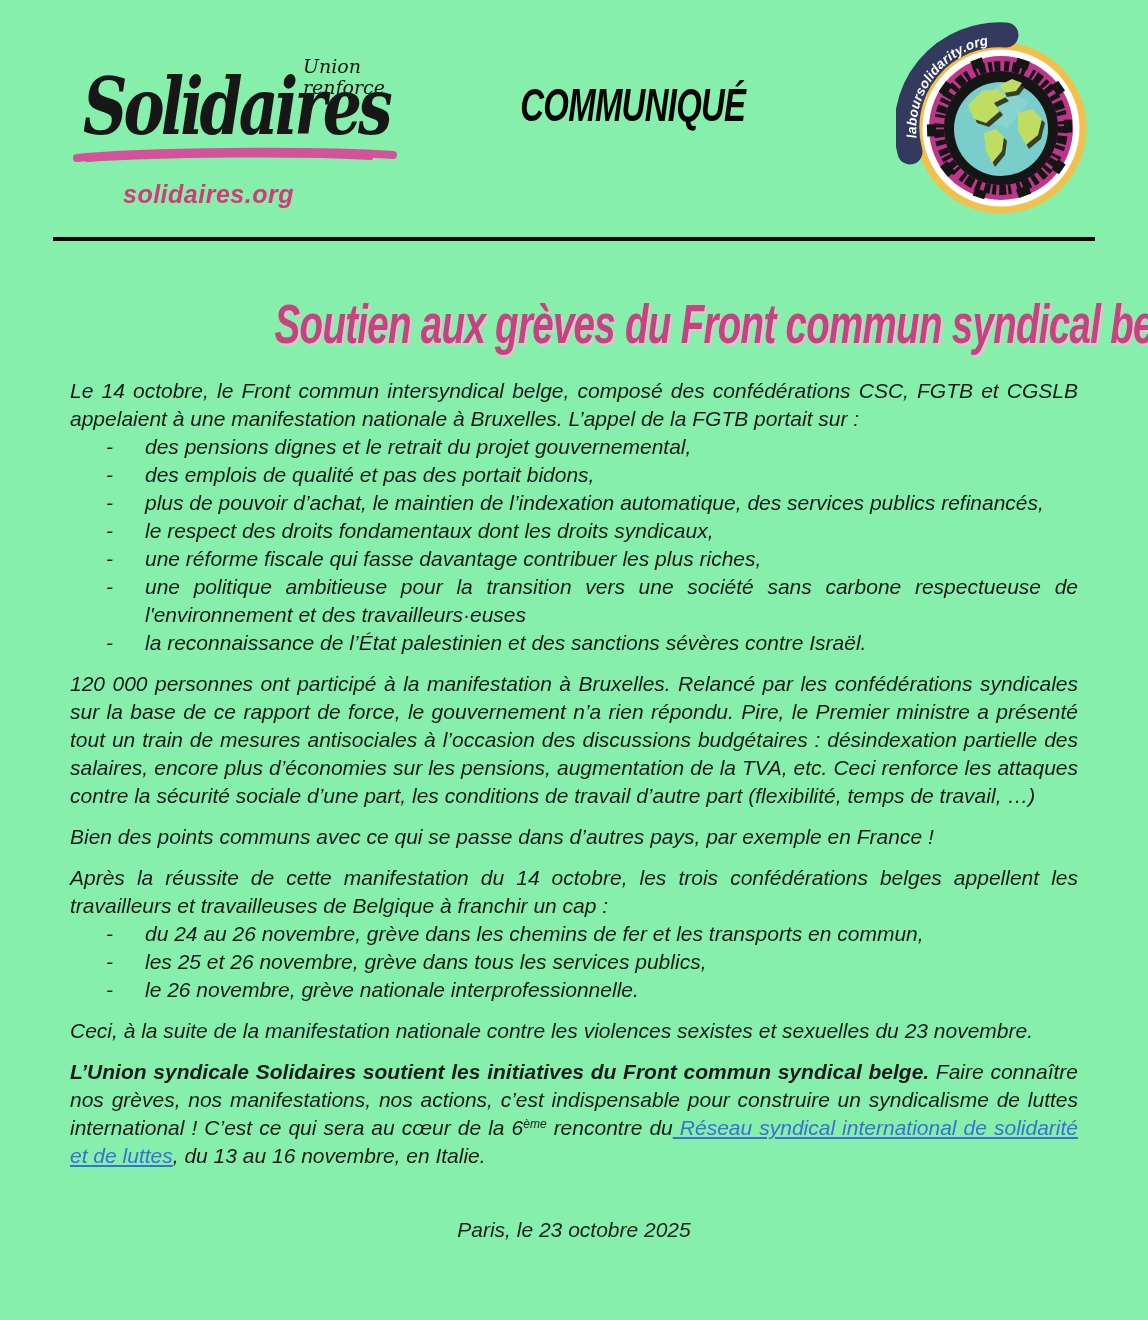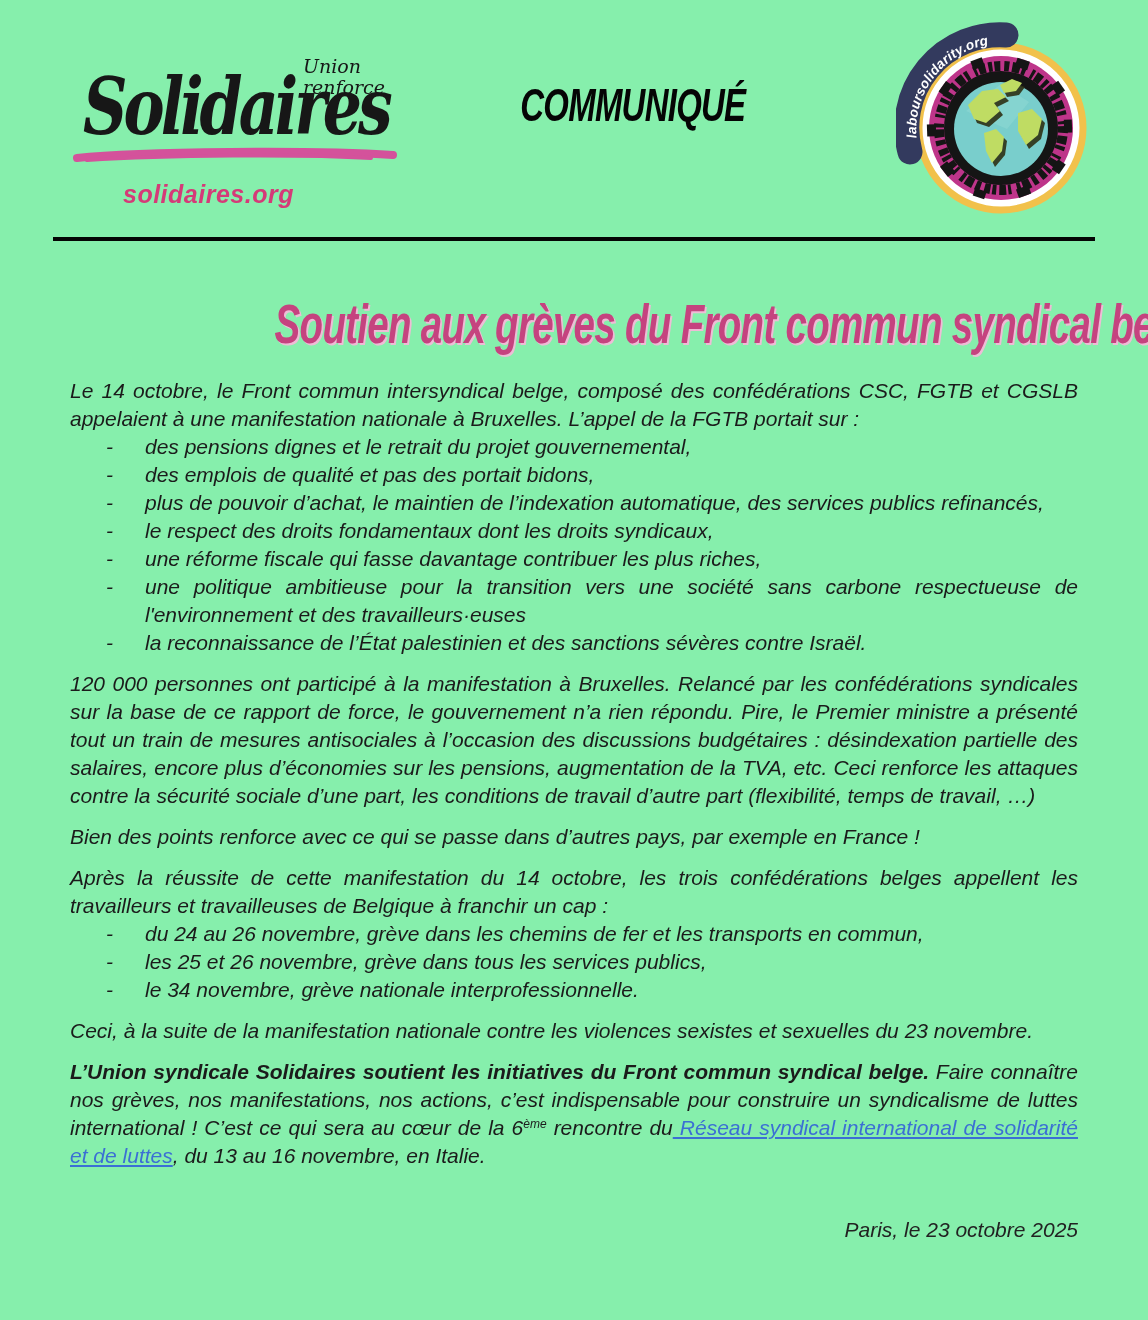--- a/index.html
+++ b/index.html
@@ -101,21 +101,21 @@
   .closing sup { font-size: 12px; vertical-align: 7px; line-height: 0; }
   .closing a {
     color: #3b6fd4;
     text-decoration: underline;
     cursor: pointer;
   }
   .dateline {
     margin-top: 46px;
     font-size: 21px; line-height: 28px;
     color: #222222;
-    text-align: right;
+    text-align: center;
   }
 </style>
 </head>
 <body>
 
 <div class="page">
 
   <div class="logo-solidaires">
     <div class="union">
       <span>Union</span>
@@ -204,28 +204,28 @@
       <li>des emplois de qualité et pas des portait bidons,</li>
       <li>plus de pouvoir d’achat, le maintien de l’indexation automatique, des services publics refinancés,</li>
       <li>le respect des droits fondamentaux dont les droits syndicaux,</li>
       <li>une réforme fiscale qui fasse davantage contribuer les plus riches,</li>
       <li>une politique ambitieuse pour la transition vers une société sans carbone respectueuse de l'environnement et des travailleurs·euses</li>
       <li>la reconnaissance de l’État palestinien et des sanctions sévères contre Israël.</li>
     </ul>
 
     <p class="body">120 000 personnes ont participé à la manifestation à Bruxelles. Relancé par les confédérations syndicales sur la base de ce rapport de force, le gouvernement n’a rien répondu. Pire, le Premier ministre a présenté tout un train de mesures antisociales à l’occasion des discussions budgétaires : désindexation partielle des salaires, encore plus d’économies sur les pensions, augmentation de la TVA, etc. Ceci renforce les attaques contre la sécurité sociale d’une part, les conditions de travail d’autre part (flexibilité, temps de travail, …)</p>
 
-    <p class="body">Bien des points renforce avec ce qui se passe dans d’autres pays, par exemple en France !</p>
+    <p class="body">Bien des points communs avec ce qui se passe dans d’autres pays, par exemple en France !</p>
 
     <p class="body tight">Après la réussite de cette manifestation du 14 octobre, les trois confédérations belges appellent les travailleurs et travailleuses de Belgique à franchir un cap :</p>
 
     <ul class="dash-list">
       <li>du 24 au 26 novembre, grève dans les chemins de fer et les transports en commun,</li>
       <li>les 25 et 26 novembre, grève dans tous les services publics,</li>
-      <li>le 34 novembre, grève nationale interprofessionnelle.</li>
+      <li>le 26 novembre, grève nationale interprofessionnelle.</li>
     </ul>
 
     <p class="body">Ceci, à la suite de la manifestation nationale contre les violences sexistes et sexuelles du 23 novembre.</p>
 
     <p class="body closing"><strong>L’Union syndicale Solidaires soutient les initiatives du Front commun syndical belge.</strong><span> Faire connaître nos grèves, nos manifestations, nos actions, c’est indispensable pour construire un syndicalisme de luttes international ! C’est ce qui sera au cœur de la 6</span><sup>ème</sup><span> rencontre du</span><a> Réseau syndical international de solidarité et de luttes</a><span>, du 13 au 16 novembre, en Italie.</span></p>
 
     <p class="dateline">Paris, le 23 octobre 2025</p>
 
   </div>
 </div>

